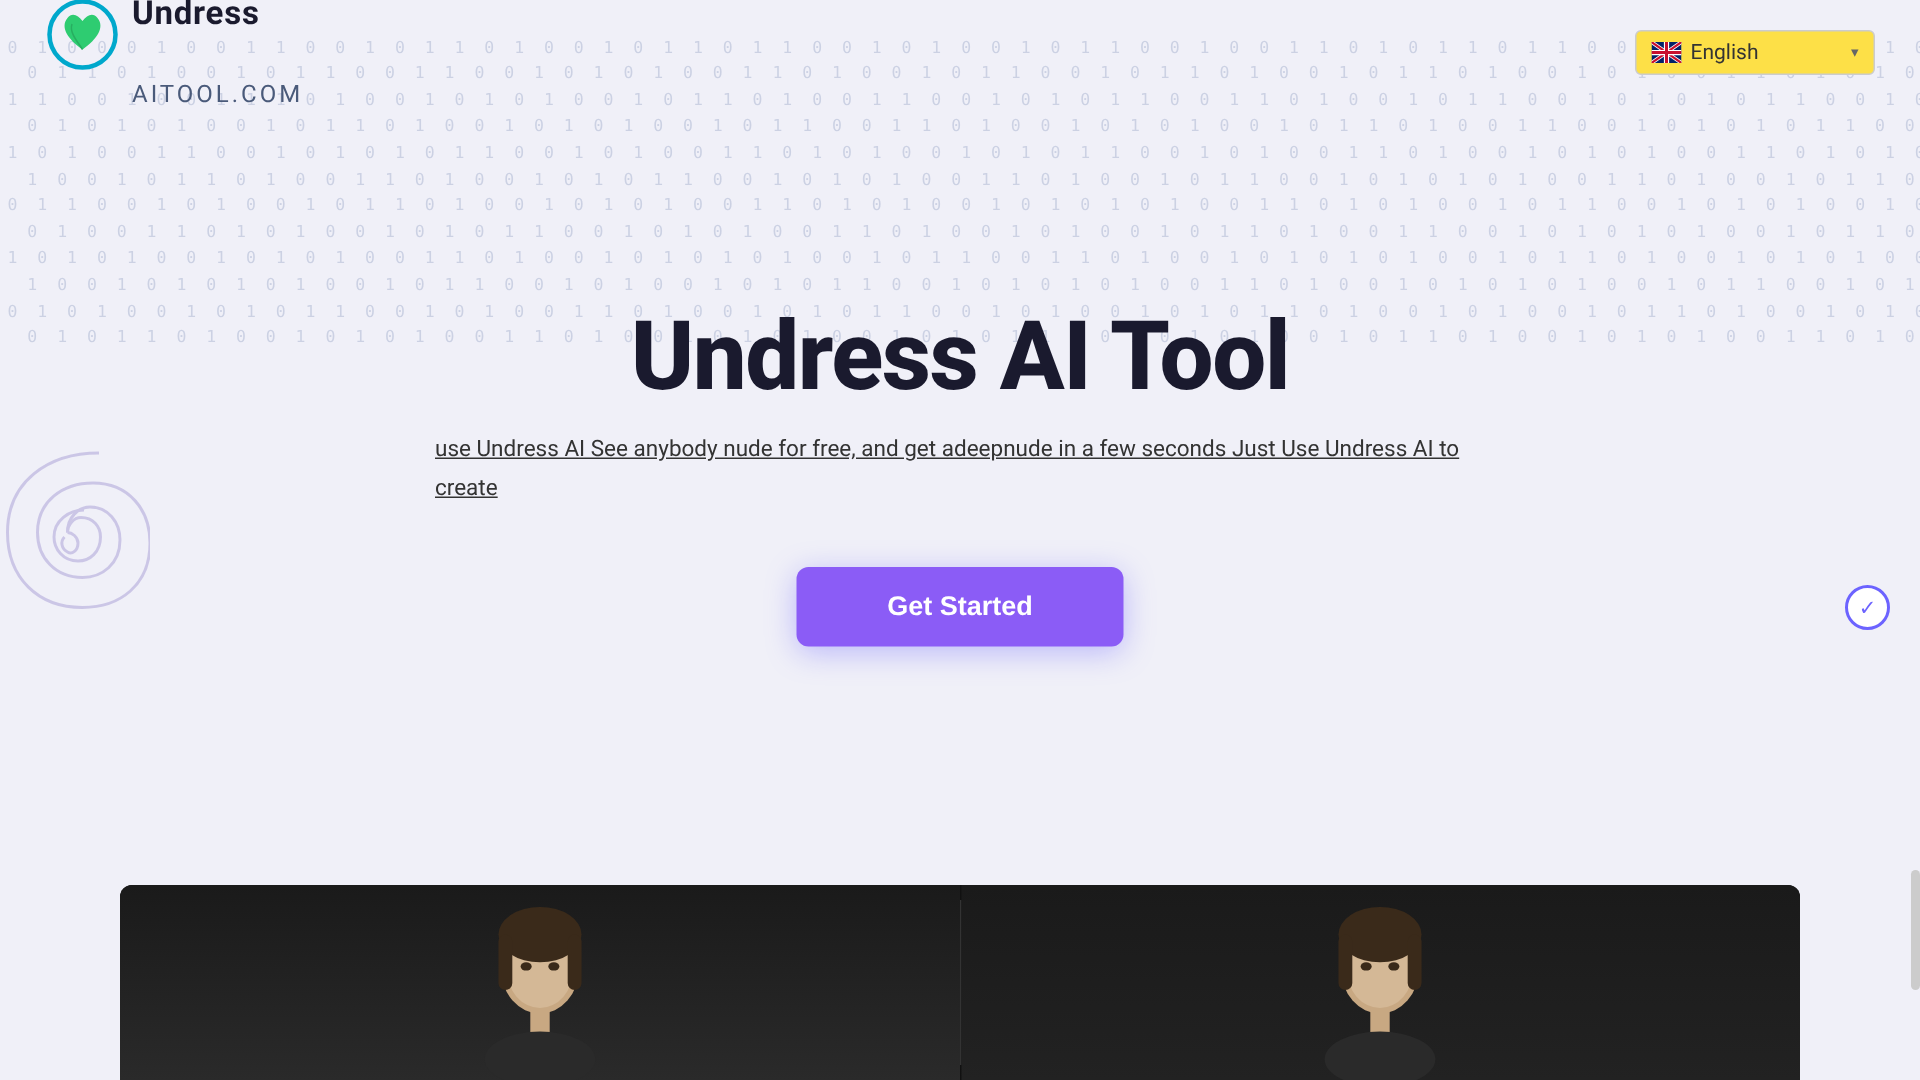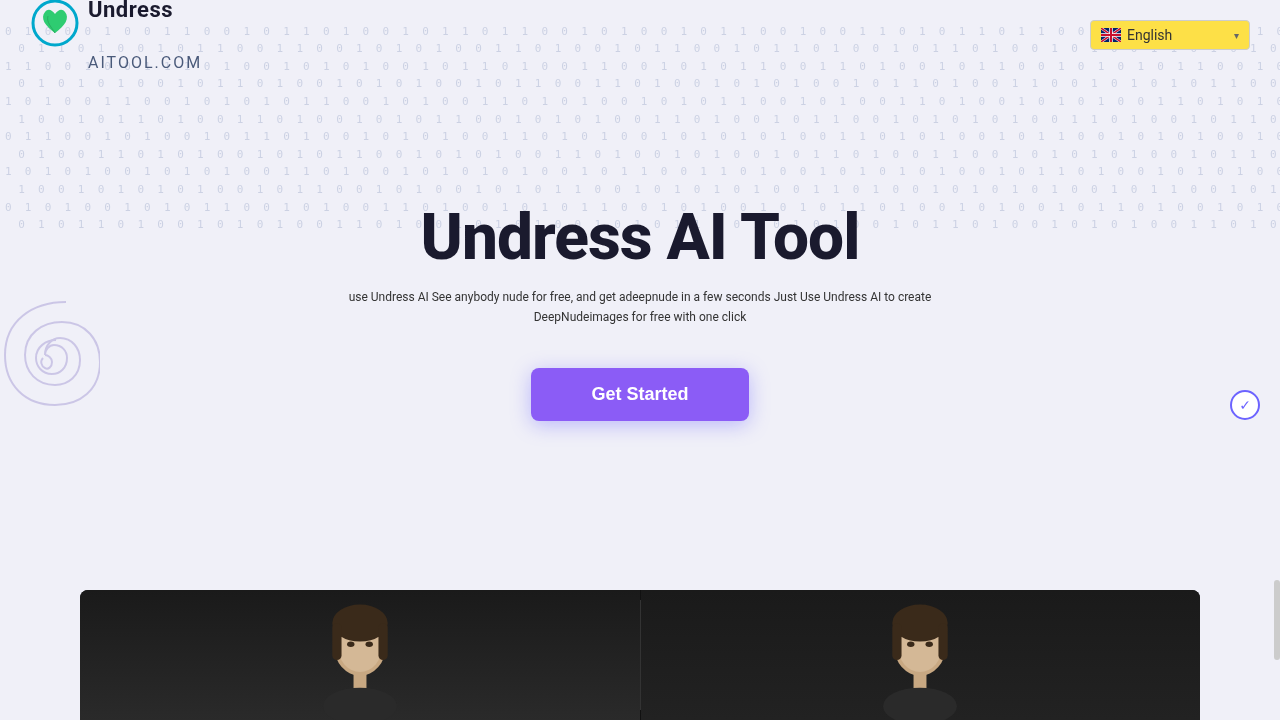--- a/index.html
+++ b/index.html
@@ -154,26 +154,27 @@
     .hero-title {
       font-size: 64px;
       font-weight: 800;
       color: #1a1a2e;
       text-align: center;
       margin-bottom: 12px;
       letter-spacing: -1px;
     }
 
     .hero-description {
-      font-size: 12px;
+      font-size: 15px;
       color: #333;
-      text-align: center;
+      text-align: left;
       max-width: 700px;
       line-height: 1.7;
       margin-bottom: 40px;
+      text-decoration: underline;
     }
 
     .get-started-btn {
       background: #8b5cf6;
       color: white;
       border: none;
       border-radius: 8px;
       padding: 16px 60px;
       font-size: 18px;
       font-weight: 600;
@@ -292,21 +293,20 @@
       <path d="M55,65 C55,60 59,55 64,55 C72,55 77,61 77,68 C77,78 70,84 62,84 C52,84 46,76 46,68 C46,57 56,50 66,50"></path>
       <path d="M55,65 C58,65 62,68 62,72 C62,77 58,80 55,78 C51,76 50,71 53,68"></path>
     </g>
   </svg>
 </div>
 
 <div class="hero">
   <h1 class="hero-title">Undress AI Tool</h1>
   <p class="hero-description">
     <span>use Undress AI See anybody nude for free, and get adeepnude in a few seconds Just Use Undress AI to create</span><br>
-    <span>DeepNudeimages for free with one click</span>
   </p>
   <button class="get-started-btn">Get Started</button>
 </div>
 
 <div class="checkmark-decoration">
   <span>✓</span>
 </div>
 
 <div class="bottom-image">
   <div class="face-left">

